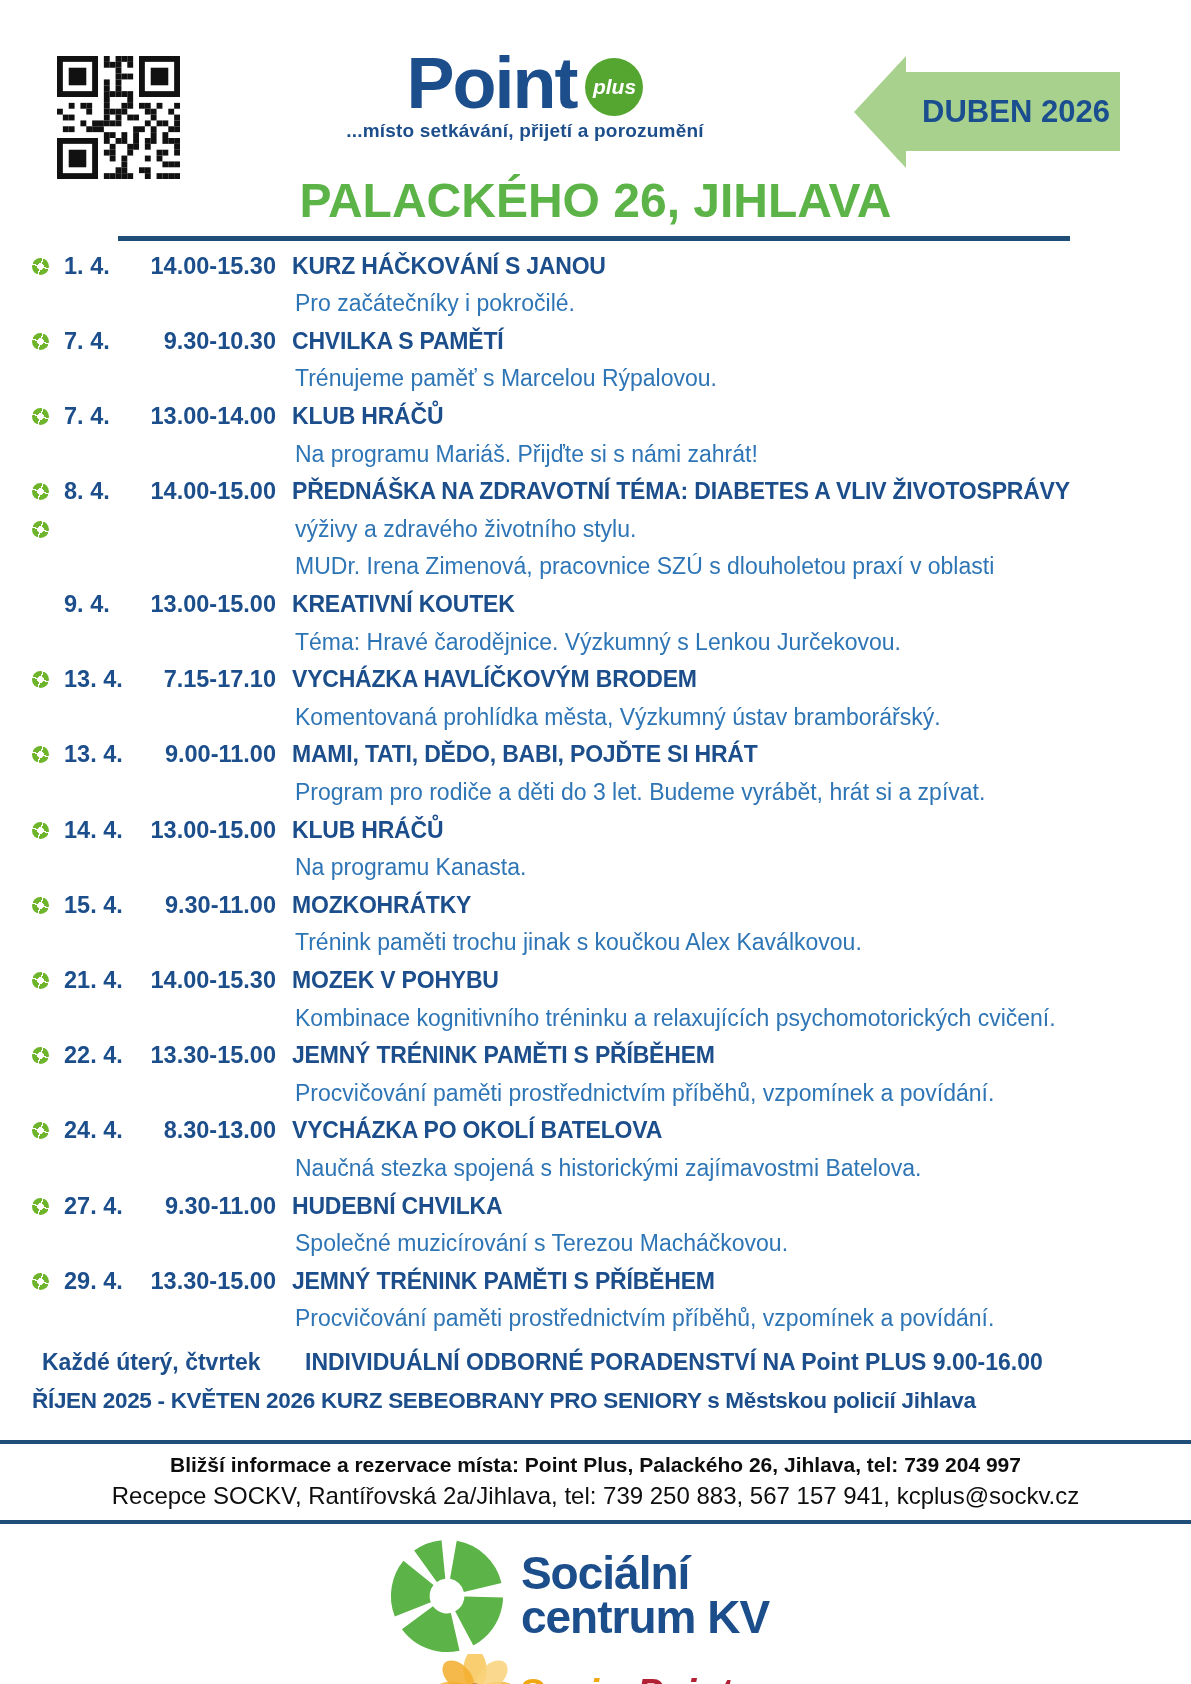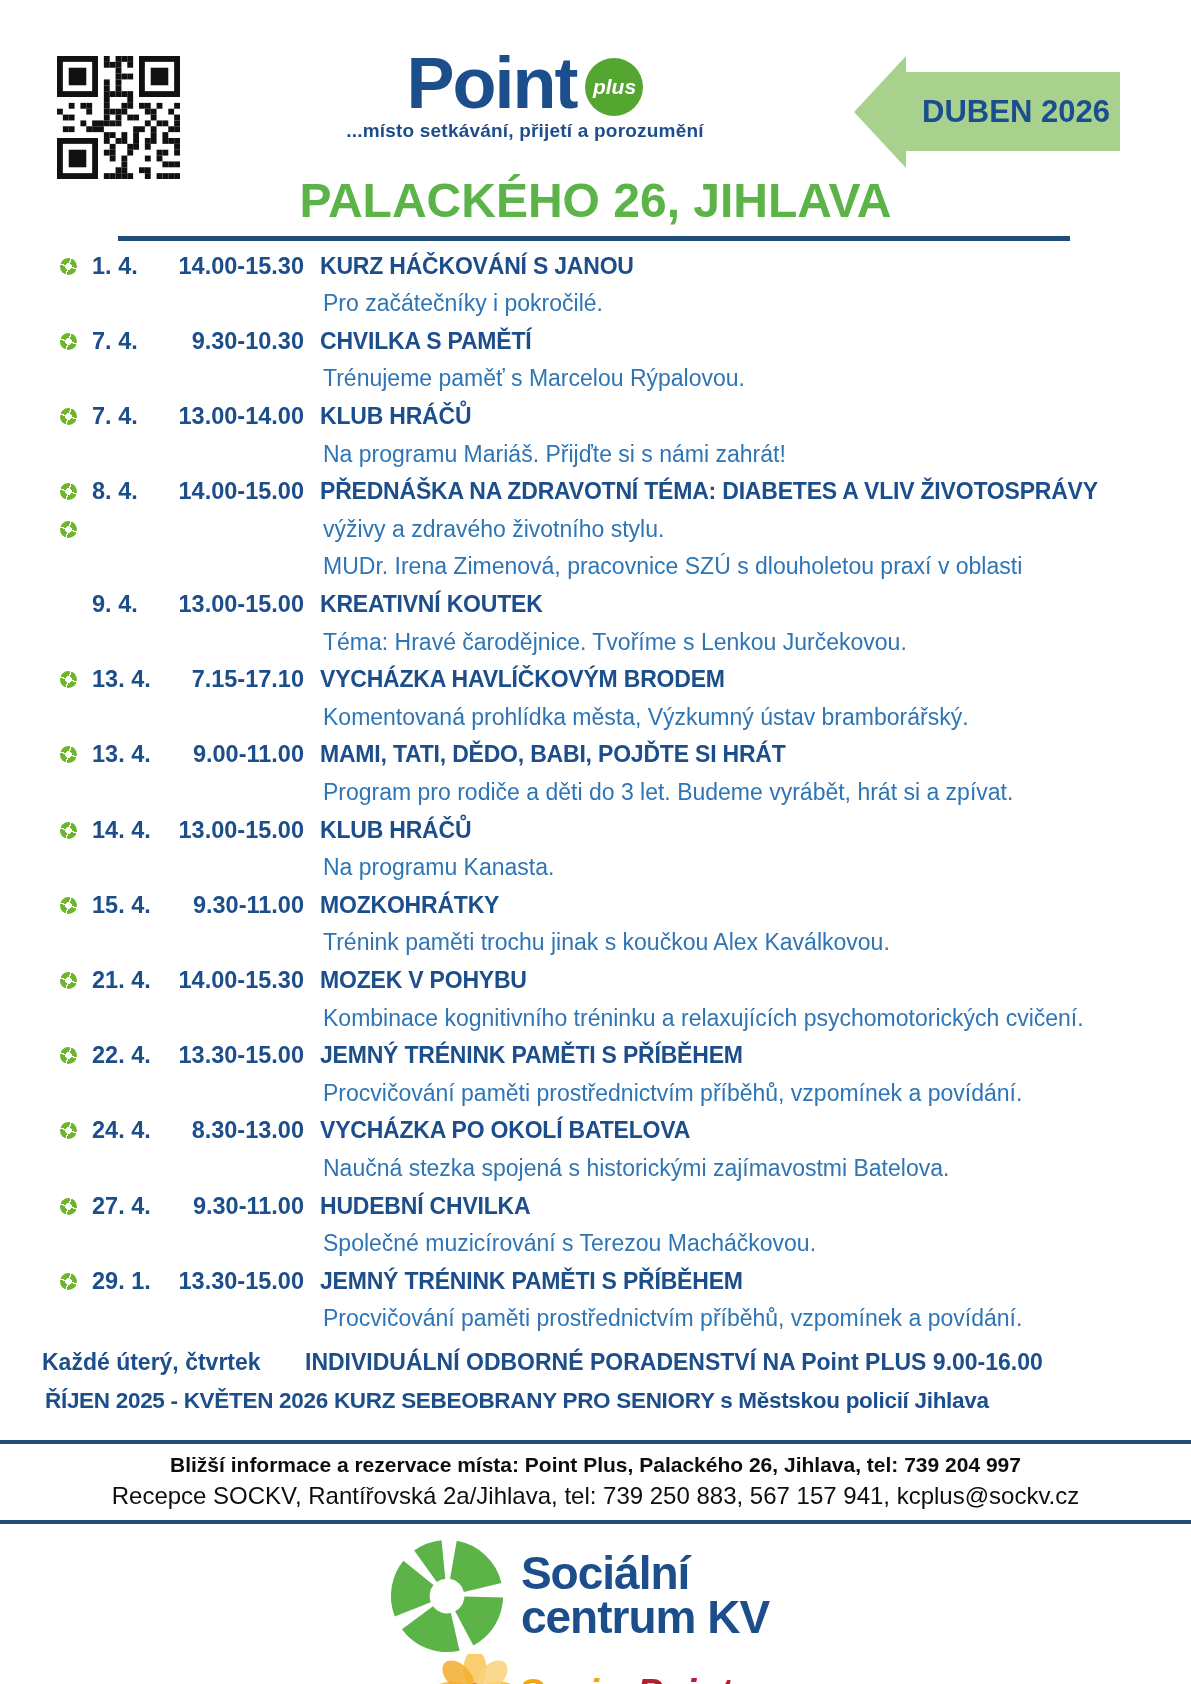--- a/index.html
+++ b/index.html
@@ -38,21 +38,21 @@
   
   .address {
     text-align:center; color:#5cb347; font-size:48px; font-weight:800;
     letter-spacing:0; line-height:1.05; margin-top:4px;
   }
   .title-rule { height:5px; background:#1f4e79; width:952px; margin:10px 0 0 118px; }
   
   .event-list { margin-top:6px; }
   .event-row {
     display:grid; grid-template-columns:36px 62px 164px auto;
-    padding-left:56px; height:37.6px; align-items:center; white-space:nowrap;
+    padding-left:28px; height:37.6px; align-items:center; white-space:nowrap;
   }
   .bullet { display:flex; align-items:center; padding-left:4px; }
   .bullet::before {
     content:""; width:17px; height:17px; border-radius:50%;
     background:
       radial-gradient(circle at center, #ffffff 0 3.4px, rgba(255,255,255,0) 3.5px),
       conic-gradient(from 22deg,
         #6eb52c 0 78deg,  #ffffff 78deg 90deg,
         #6eb52c 90deg 168deg, #ffffff 168deg 180deg,
         #6eb52c 180deg 258deg, #ffffff 258deg 270deg,
@@ -63,21 +63,21 @@
   .time  { font-size:23.5px; font-weight:700; color:#1c4e8c; text-align:right; padding-right:14px; }
   .title { font-size:23px;   font-weight:700; color:#1c4e8c; padding-left:2px; letter-spacing:-0.2px; }
   .desc  { font-size:23px; color:#2e75b6; padding-left:5px; }
   
   .weekly {
     display:grid; grid-template-columns:263px auto; padding-left:42px;
     height:38px; align-items:center; margin-top:6px; white-space:nowrap;
   }
   .weekly-left, .weekly-right { font-size:23px; font-weight:700; color:#1c4e8c; }
   .course {
-    padding-left:45px; height:38px; display:flex; align-items:center;
+    padding-left:32px; height:38px; display:flex; align-items:center;
     font-size:22.5px; font-weight:700; color:#1c4e8c; letter-spacing:-0.3px;
     white-space:nowrap;
   }
   
   .footer-rule { height:4px; background:#1f4e79; margin-top:20px; }
   .info-bold {
     text-align:center; font-size:21px; font-weight:700; color:#0d0d0d;
     margin-top:9px; white-space:nowrap;
   }
   .info-reg {
@@ -337,21 +337,21 @@
     <div class="event-row">
       <span class="bullet invisible"></span>
       <span class="date">9. 4.</span>
       <span class="time">13.00-15.00</span>
       <span class="title">KREATIVNÍ KOUTEK</span>
     </div>
   <div class="event-row">
           <span class="bullet invisible"></span>
           <span class="date"></span>
           <span class="time"></span>
-          <span class="desc">Téma: Hravé čarodějnice. Tvoříme s Lenkou Jurčekovou.</span>
+          <span class="desc">Téma: Hravé čarodějnice. Výzkumný s Lenkou Jurčekovou.</span>
         </div>
       </div>
 
   <div class="event">
     <div class="event-row">
       <span class="bullet"></span>
       <span class="date">13. 4.</span>
       <span class="time">7.15-17.10</span>
       <span class="title">VYCHÁZKA HAVLÍČKOVÝM BRODEM</span>
     </div>
@@ -464,21 +464,21 @@
           <span class="bullet invisible"></span>
           <span class="date"></span>
           <span class="time"></span>
           <span class="desc">Společné muzicírování s Terezou Macháčkovou.</span>
         </div>
       </div>
 
   <div class="event">
     <div class="event-row">
       <span class="bullet"></span>
-      <span class="date">29. 1.</span>
+      <span class="date">29. 4.</span>
       <span class="time">13.30-15.00</span>
       <span class="title">JEMNÝ TRÉNINK PAMĚTI S PŘÍBĚHEM</span>
     </div>
   <div class="event-row">
           <span class="bullet invisible"></span>
           <span class="date"></span>
           <span class="time"></span>
           <span class="desc">Procvičování paměti prostřednictvím příběhů, vzpomínek a povídání.</span>
         </div>
       </div>

